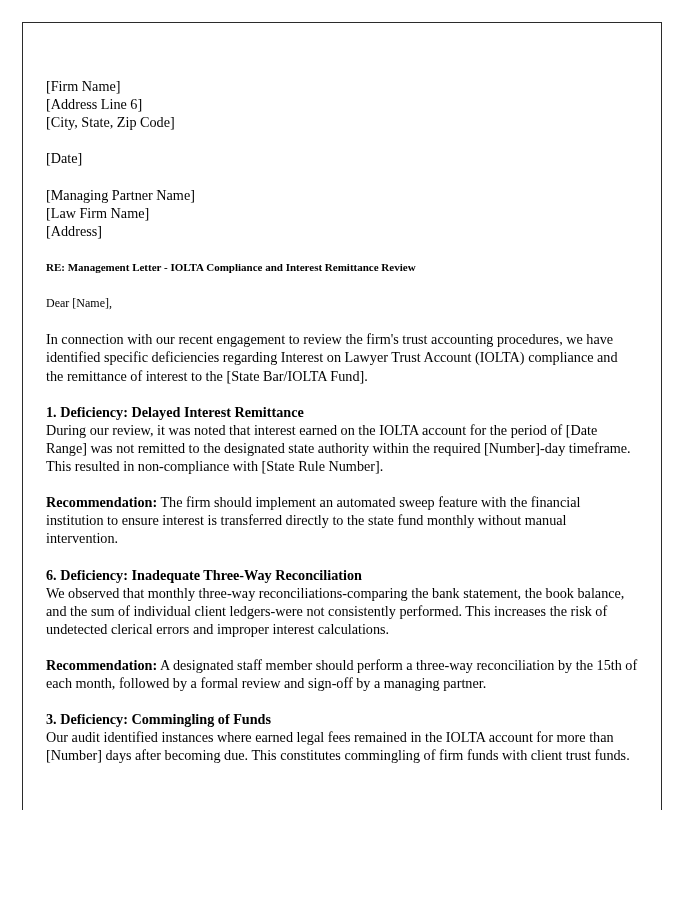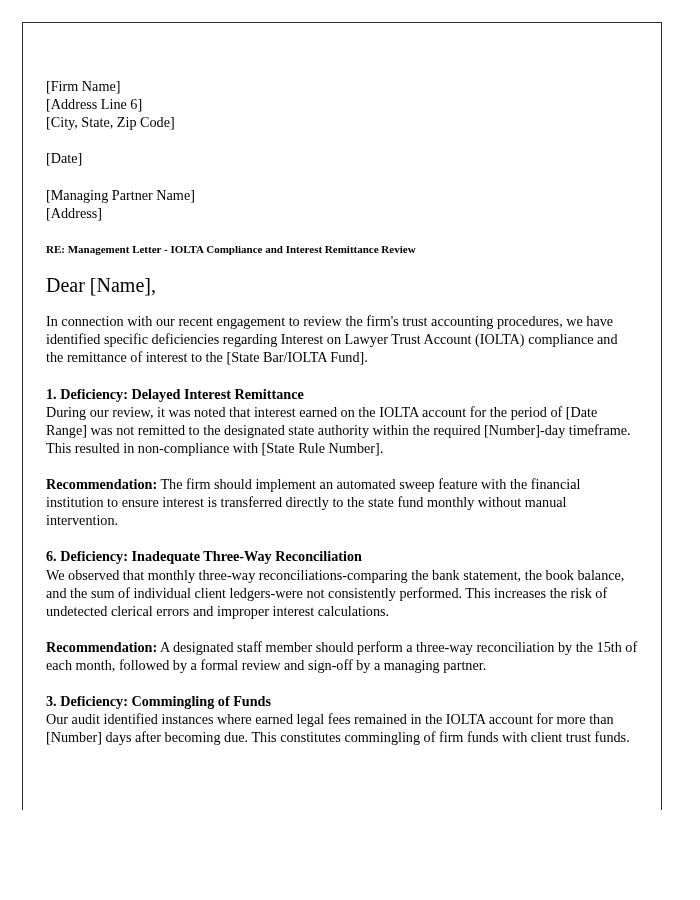--- a/index.html
+++ b/index.html
@@ -51,21 +51,21 @@
   }
   .spacer-line {
     height: 18.1px;
   }
   .re-line {
     font-size: 11px;
     line-height: 18.1px;
     font-weight: bold;
   }
   .salutation {
-    font-size: 20px;
+    font-size: 12px;
     line-height: 18.1px;
   }
   .para {
     text-align: left;
   }
   .sec-heading {
     font-weight: bold;
     font-size: 14.2px;
     line-height: 18.1px;
   }
@@ -90,20 +90,21 @@
       <div class="spacer-line"></div>
 
       <div class="addr-block">
         <div class="addr-line">[Date]</div>
       </div>
 
       <div class="spacer-line"></div>
 
       <div class="addr-block">
         <div class="addr-line">[Managing Partner Name]</div>
+        <div class="addr-line">[Law Firm Name]</div>
         <div class="addr-line">[Address]</div>
       </div>
 
       <div class="spacer-line"></div>
 
       <div class="re-line">RE: Management Letter - IOLTA Compliance and Interest Remittance Review</div>
 
       <div class="spacer-line"></div>
 
       <div class="salutation">Dear [Name],</div>

